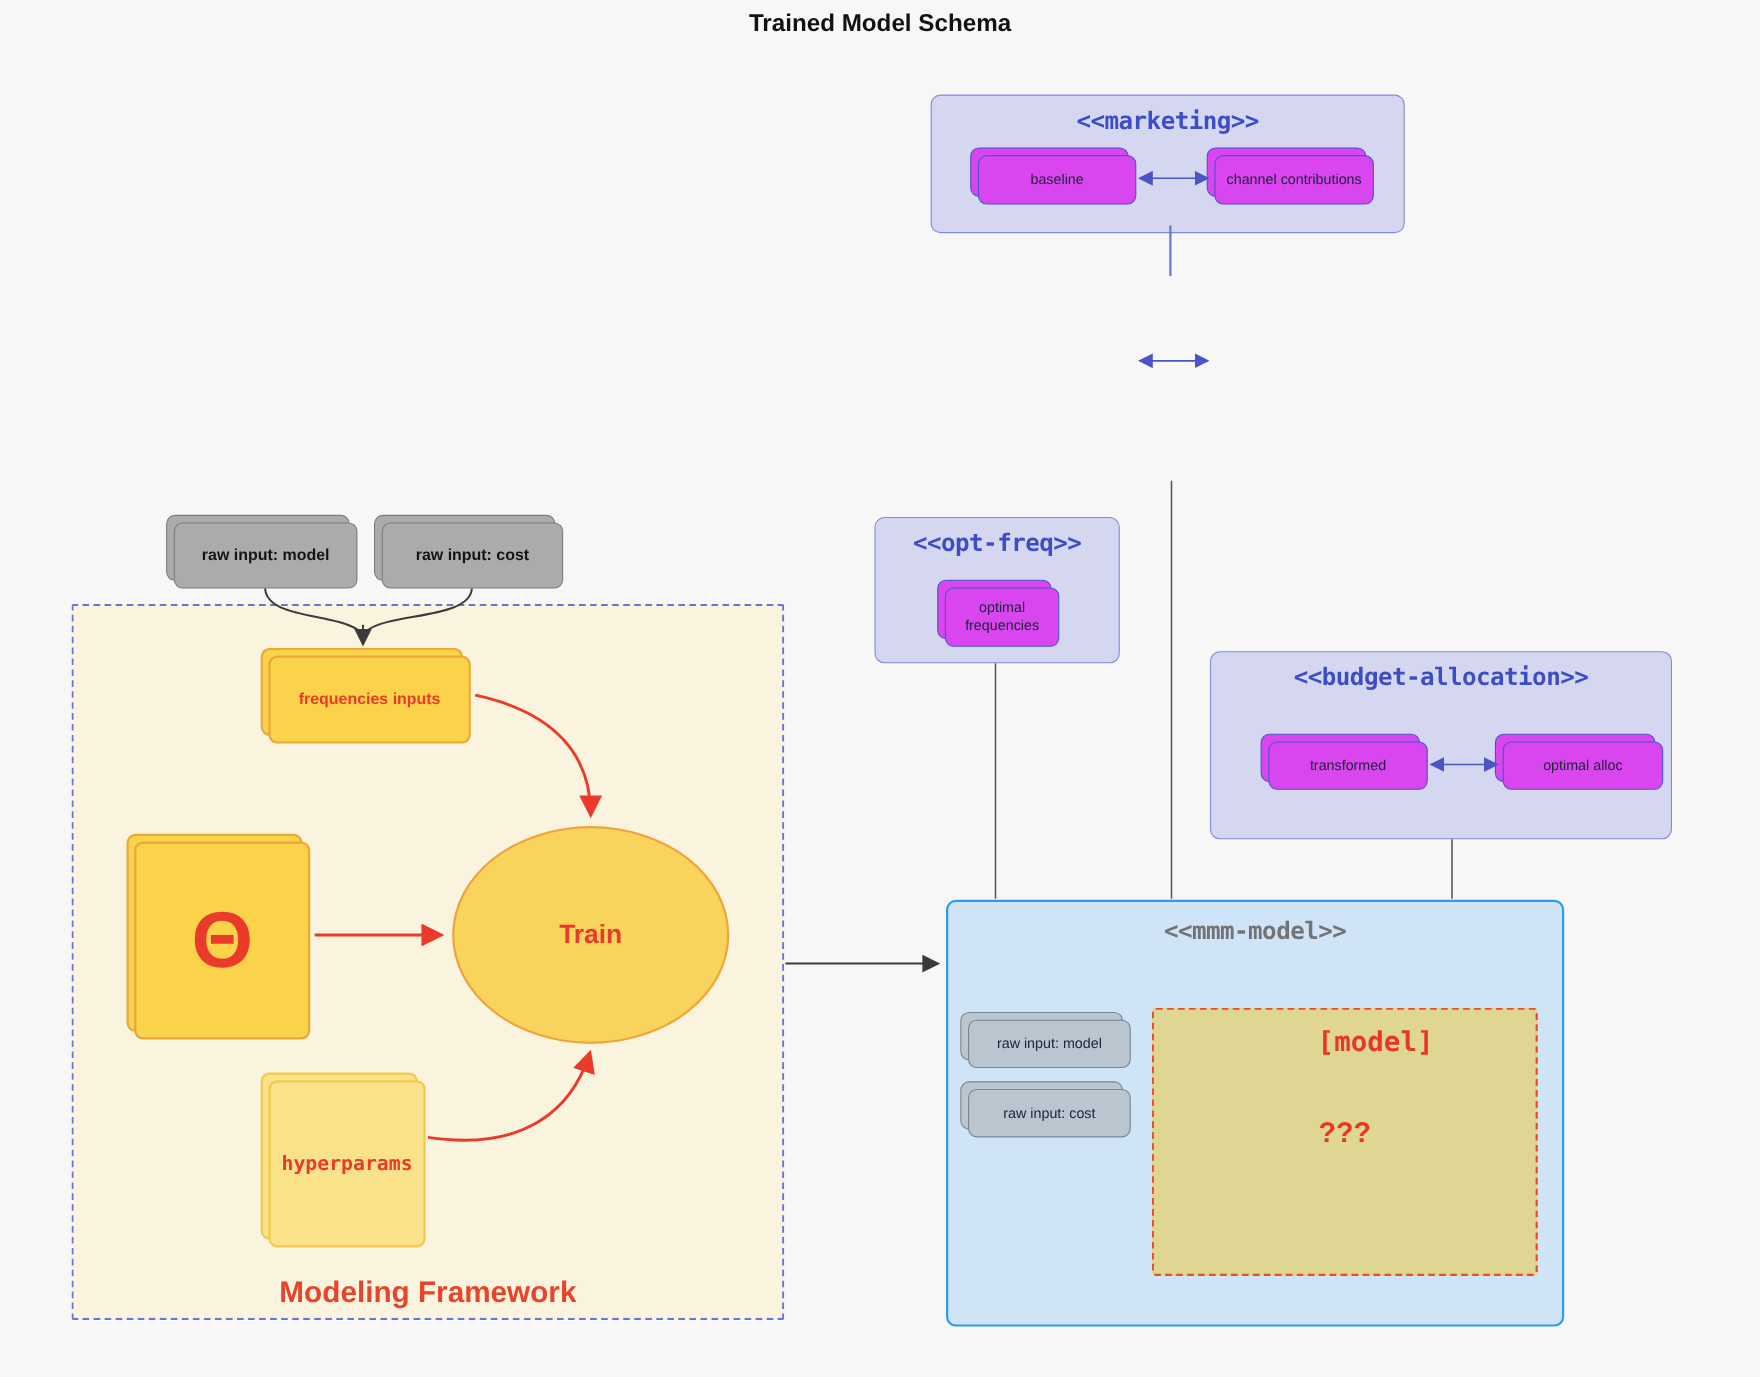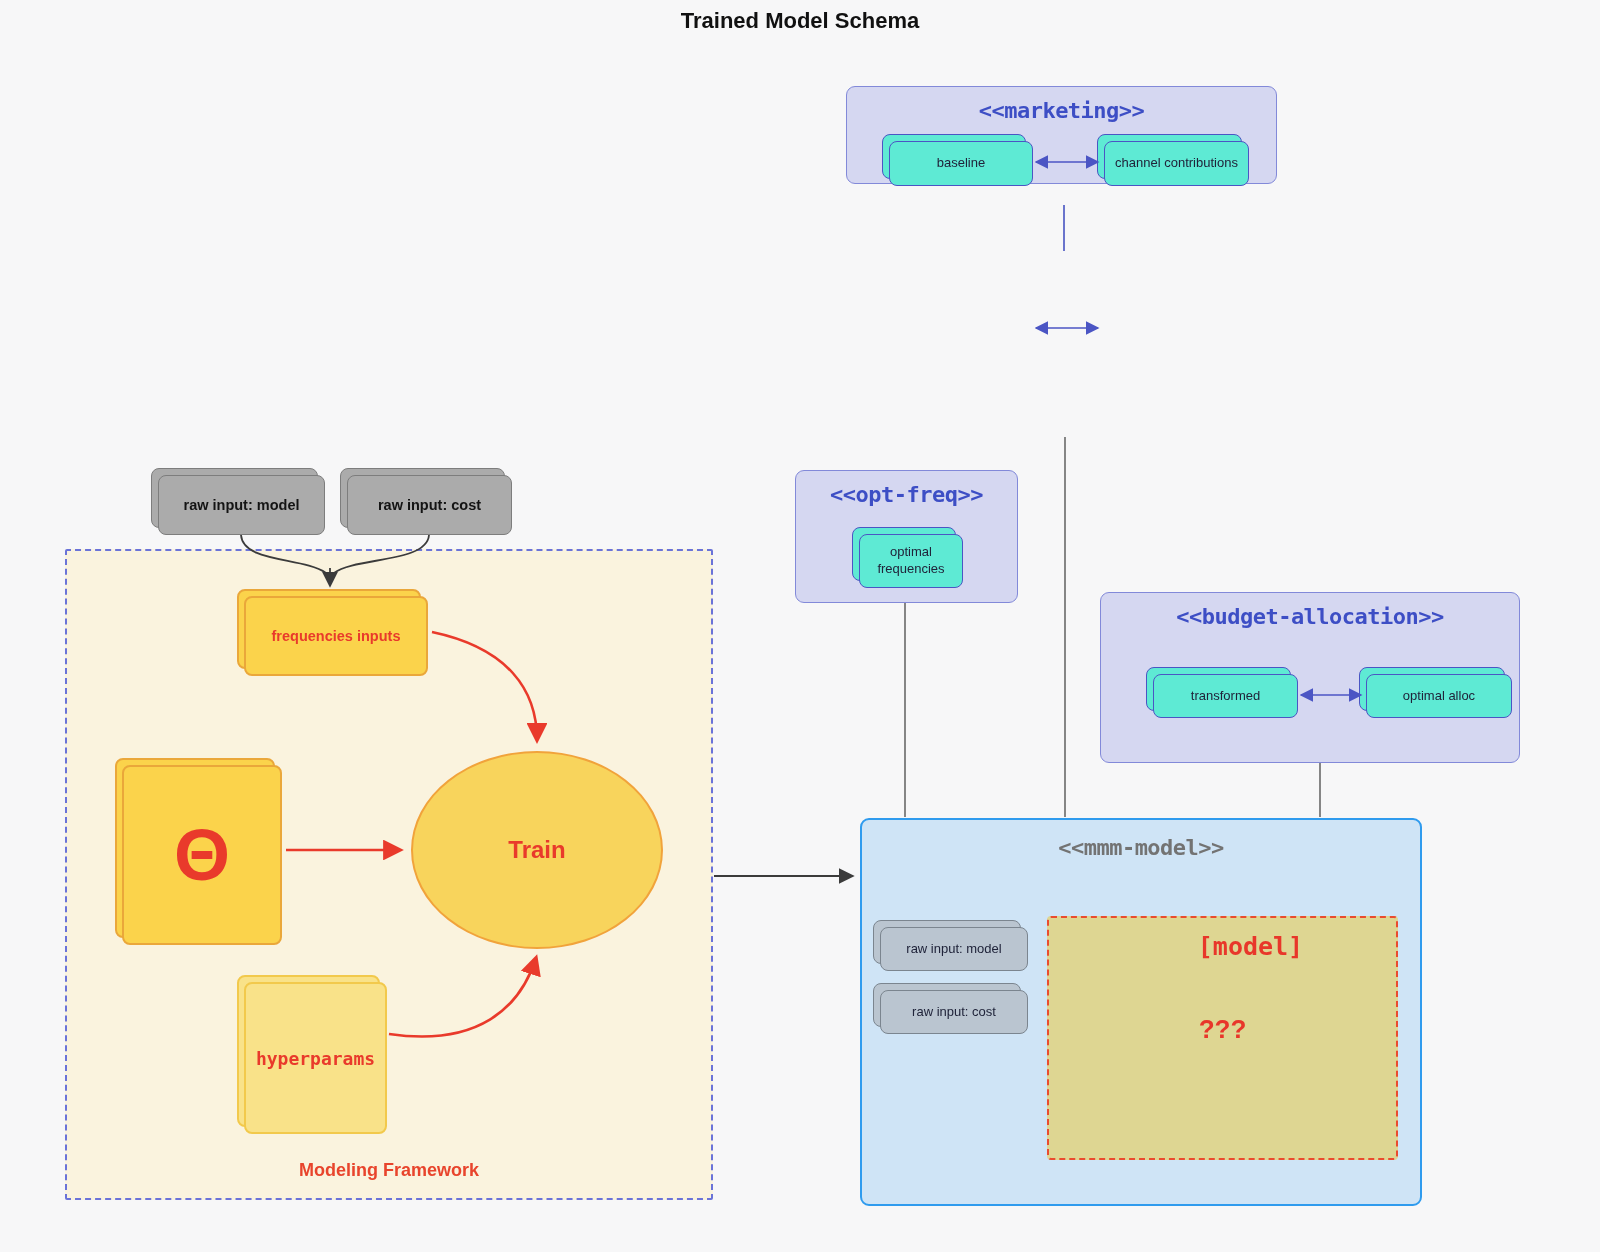--- a/index.html
+++ b/index.html
@@ -14,41 +14,41 @@
               font-family:"DejaVu Sans Mono",monospace;letter-spacing:-0.5px;}
   .ct-purple{color:#3d4ec5;margin-top:11px;}
   .ct-blue{color:#737373;margin-top:15px;}
 
   
   .stack{position:absolute;}
   .stack .ghost,.stack .face{position:absolute;border-radius:8px;box-sizing:border-box;}
   .stack .ghost{left:-7px;top:-7px;width:100%;height:100%;}
   .stack .face{inset:0;display:flex;align-items:center;justify-content:center;
                text-align:center;padding:3px 6px;}
-  .v-purple .ghost,.v-purple .face{background:#5eead4;border:1.5px solid #4b55c4;}
+  .v-purple .ghost,.v-purple .face{background:#d946ef;border:1.5px solid #4b55c4;}
   .v-gray .ghost,.v-gray .face{background:#ababab;border:1.5px solid #7d7d7d;}
   .v-slate .ghost,.v-slate .face{background:#bac5d0;border:1.5px solid #7b858f;}
   .v-yellow .ghost,.v-yellow .face{background:#fbd34b;border:2px solid #eaa73a;}
   .v-lyellow .ghost,.v-lyellow .face{background:#f9e289;border:2px solid #f2c94c;}
 
   .t-node{font-size:13px;color:#20243a;line-height:1.3;}
   .t-src{font-size:14.5px;font-weight:bold;color:#141414;}
   .t-transformed{font-size:14.5px;font-weight:bold;color:#e93a2b;}
   .t-hyper{font-family:"DejaVu Sans Mono",monospace;font-size:18px;color:#e93a2b;font-weight:bold;}
   .t-theta{font-size:72px;font-weight:bold;color:#e93a2b;line-height:1;}
 
   
   #framework{position:absolute;left:65px;top:549px;width:648px;height:651px;
              background:#faf3de;border:2px dashed #6a73d8;border-radius:2px;box-sizing:border-box;}
   #train-ellipse{position:absolute;left:411px;top:751px;width:252px;height:198px;
                  background:#f8d45c;border:2px solid #f1a33b;border-radius:50%;
                  display:flex;align-items:center;justify-content:center;box-sizing:border-box;}
   #train-ellipse span{font-size:24px;font-weight:bold;color:#e93a2b;}
   #framework-label{position:absolute;left:139px;top:1160px;width:500px;text-align:center;
-                   font-size:18px;font-weight:bold;color:#e8442c;}
+                   font-size:27px;font-weight:bold;color:#e8442c;}
 
   
   #model-box{position:absolute;left:1047px;top:916px;width:351px;height:244px;
              background:#ded692;border:2px dashed #ea4b2f;border-radius:4px;box-sizing:border-box;}
   #model-box .mlabel{position:absolute;top:14px;width:100%;text-align:center;
                      font-family:"DejaVu Sans Mono",monospace;font-weight:bold;
                      font-size:25px;color:#e8372a;padding-left:28px;}
   #model-box .mq{position:absolute;top:96px;width:100%;text-align:center;
                  font-weight:bold;font-size:26px;color:#e8372a;}
 
@@ -57,21 +57,21 @@
 
   #edges{position:absolute;left:0;top:0;width:1600px;height:1252px;pointer-events:none;z-index:10;}
 </style>
 </head>
 <body>
 
 <div id="canvas">
 
   <div id="page-title">Trained Model Schema</div>
 
-  <div class="cont cont-purple" style="left:846px;top:86px;width:431px;height:98px;">
+  <div class="cont cont-purple" style="left:846px;top:86px;width:431px;height:126px;">
     <div class="cont-title ct-purple">&lt;&lt;marketing&gt;&gt;</div>
     <div class="stack v-purple" style="left:42px;top:54px;width:144px;height:45px;">
       <div class="ghost"></div>
       <div class="face t-node">baseline</div>
     </div>
     <div class="stack v-purple" style="left:257px;top:54px;width:145px;height:45px;">
       <div class="ghost"></div>
       <div class="face t-node">channel contributions</div>
     </div>
   </div>

